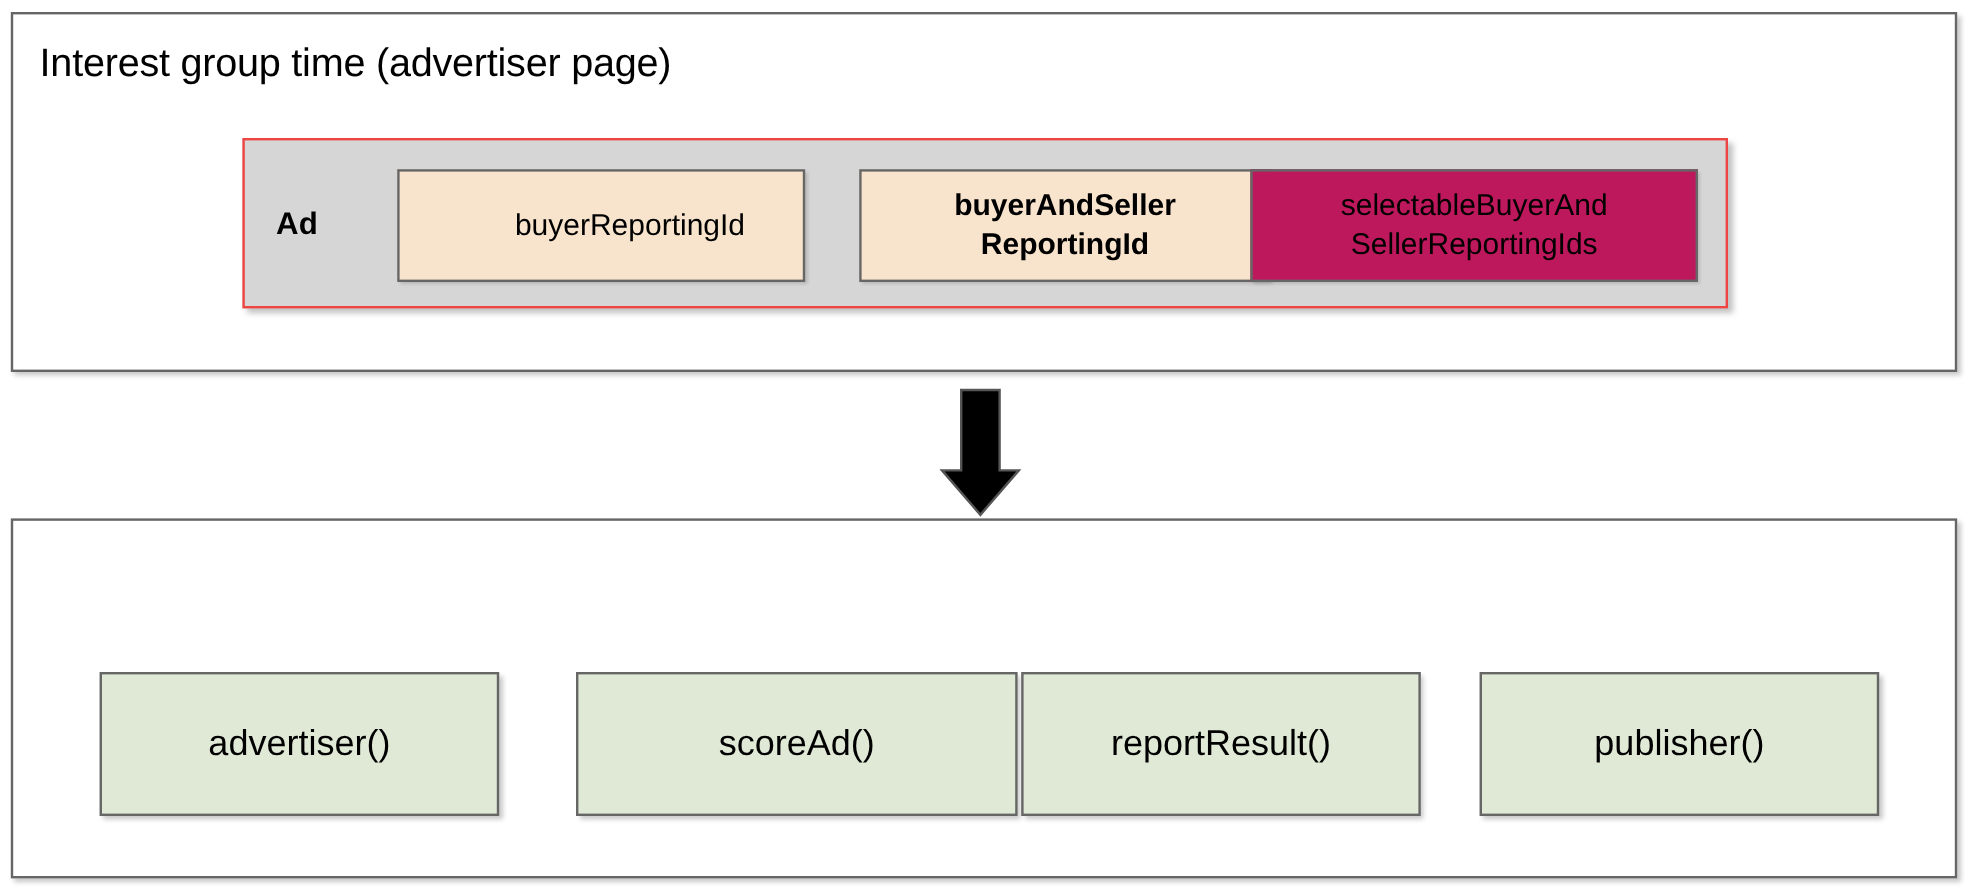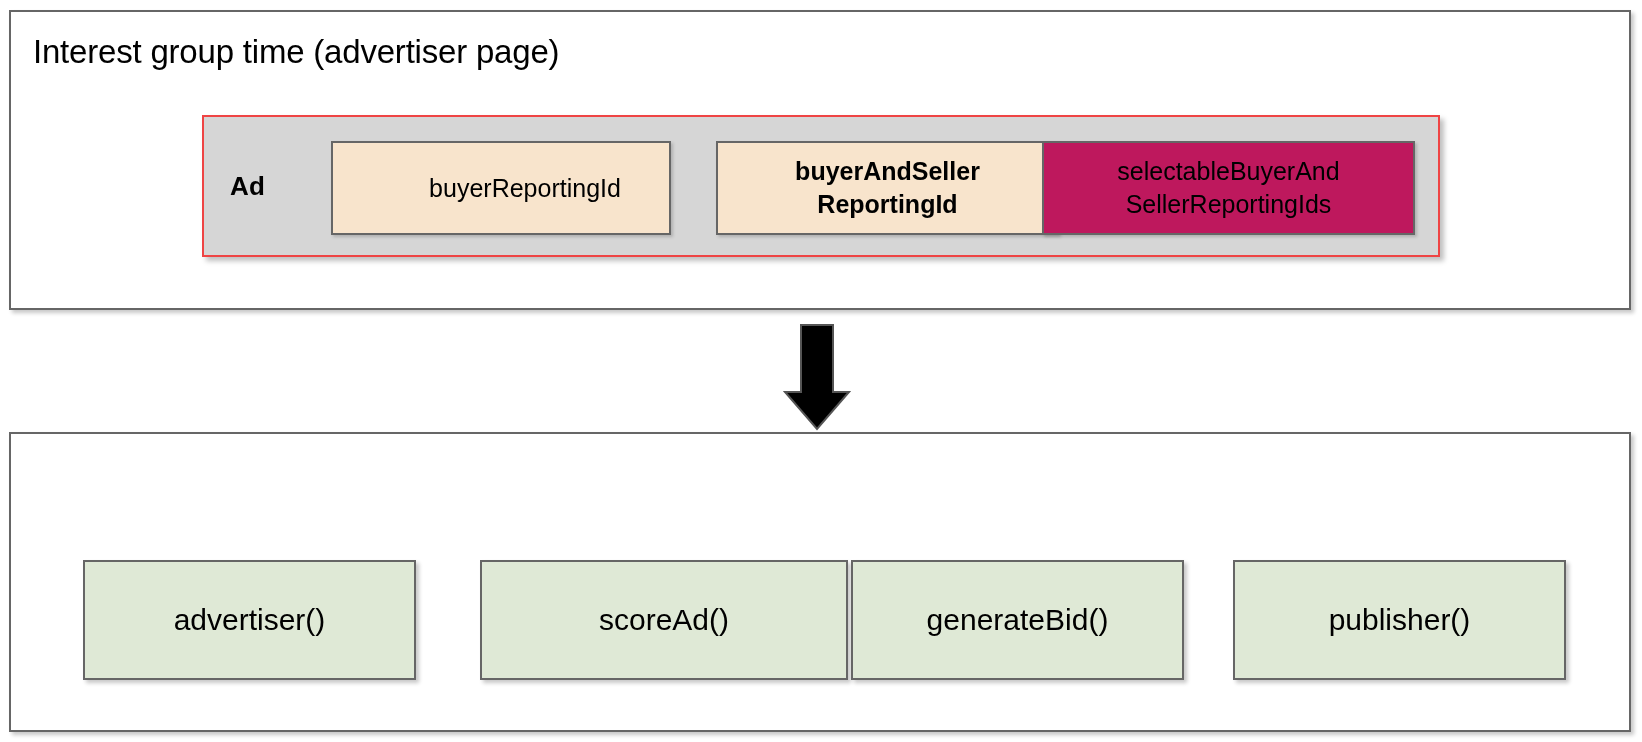--- a/index.html
+++ b/index.html
@@ -167,21 +167,21 @@
 
     <div class="fn-box" id="fn-generate-bid">
       <span>advertiser()</span>
     </div>
 
     <div class="fn-box" id="fn-score-ad">
       <span>scoreAd()</span>
     </div>
 
     <div class="fn-box" id="fn-report-result">
-      <span>generateBid()</span>
+      <span>reportResult()</span>
     </div>
 
     <div class="fn-box" id="fn-report-win">
       <span>publisher()</span>
     </div>
 
   </div>
 
 </div>
 

